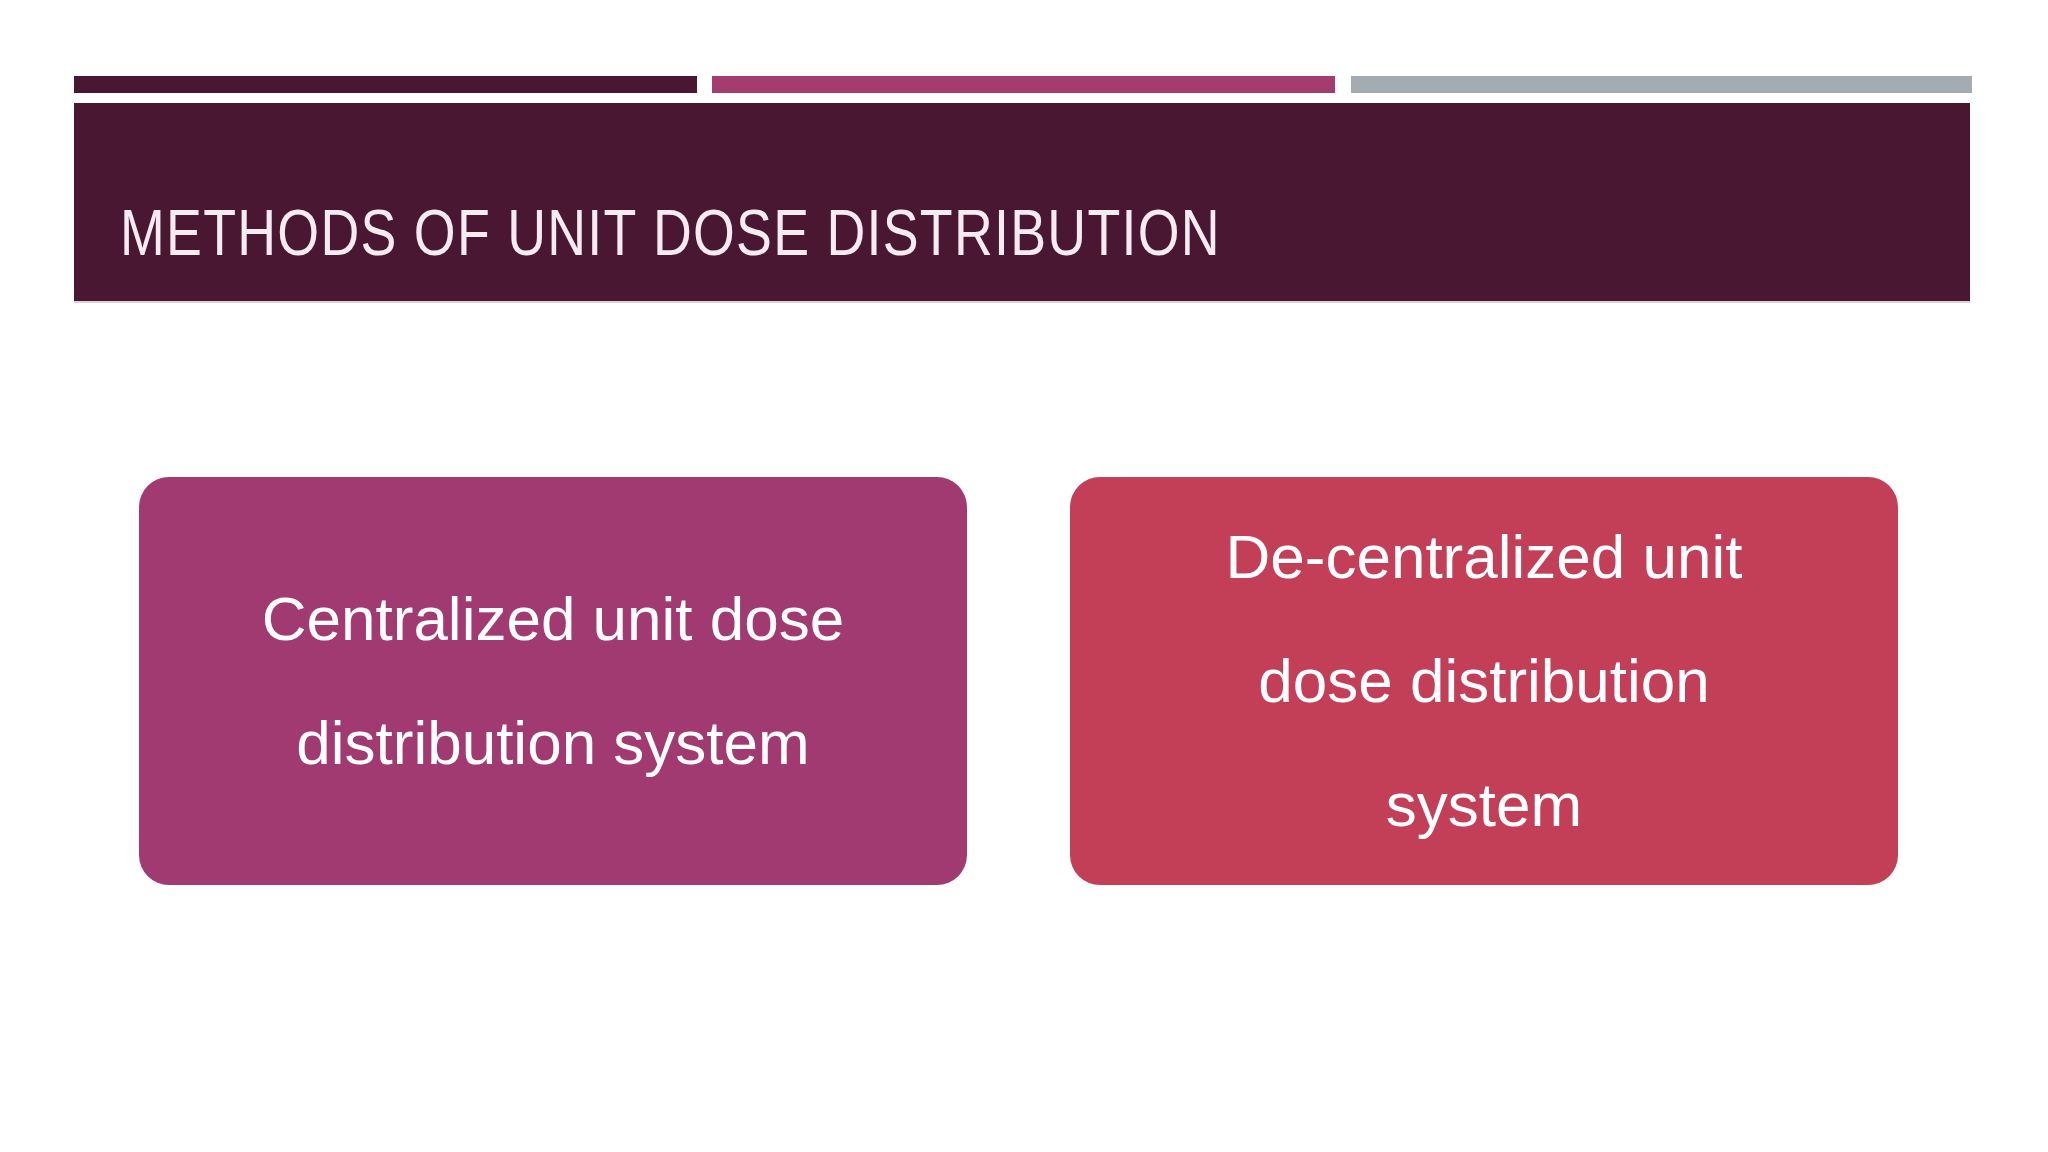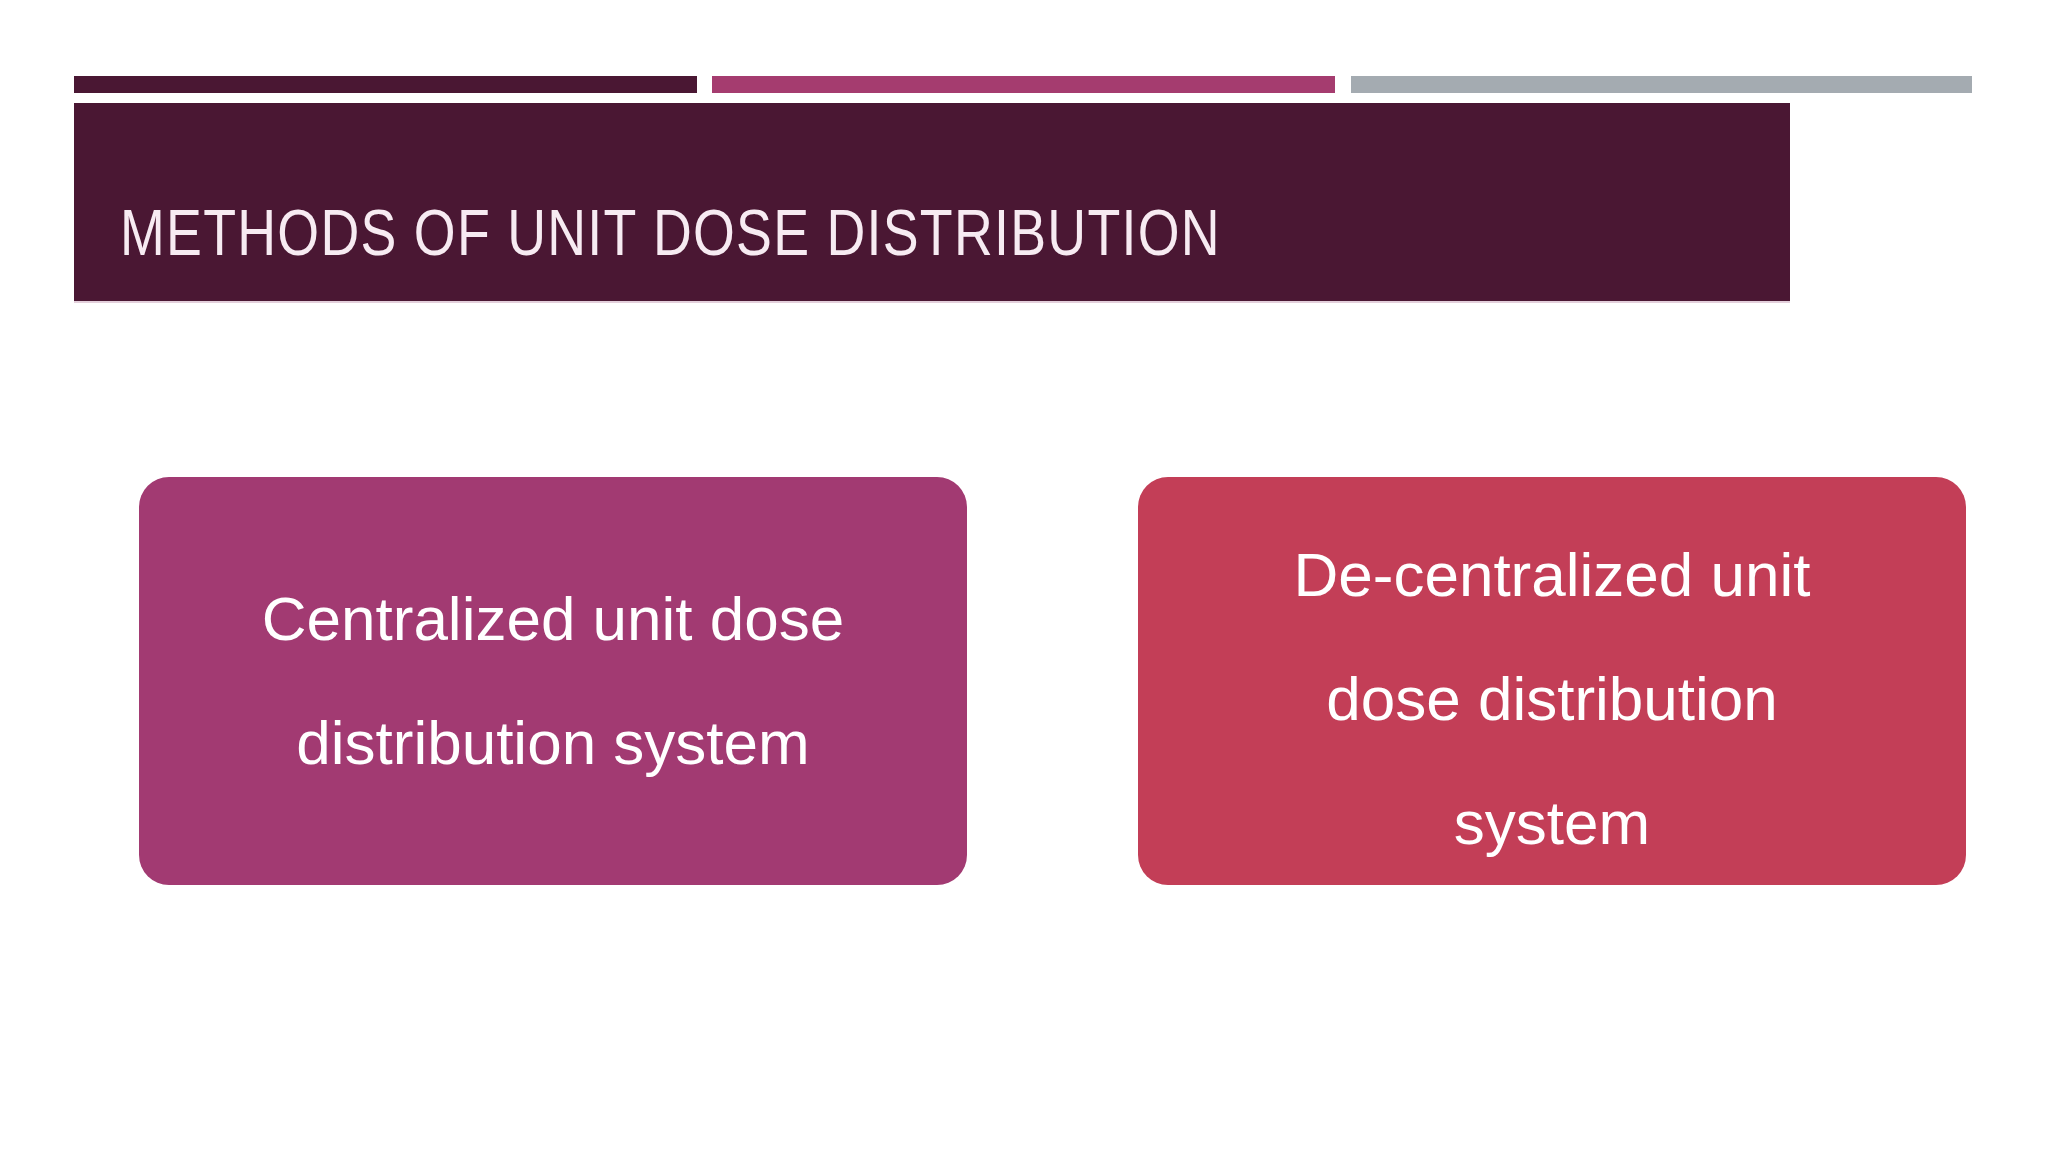--- a/index.html
+++ b/index.html
@@ -19,21 +19,21 @@
   }
   .accent-bar.bar-1 { left: 74px;   width: 623px; }
   .accent-bar.bar-2 { left: 712px;  width: 623px; }
   .accent-bar.bar-3 { left: 1351px; width: 621px; }
 
   
   .title-bar {
     position: absolute;
     left: 74px;
     top: 103px;
-    width: 1716px;
+    width: 1896px;
     height: 200px;
     display: flex;
     align-items: flex-end;
     padding: 0 0 36px 46px;
     border-bottom: 2px solid #e3cfdb;
   }
   .title-text {
     font-size: 64px;
     line-height: 1;
     letter-spacing: 1.5px;
@@ -50,21 +50,21 @@
     top: 477px;
     width: 828px;
     height: 408px;
     border-radius: 30px;
     display: flex;
     align-items: center;
     justify-content: center;
     padding: 0 100px;
   }
   .content-box.box-left  { left: 102px; }
-  .content-box.box-right { left: 1138px; align-items: flex-end; }
+  .content-box.box-right { left: 1070px; }
   .content-box .box-label {
     color: #ffffff;
     font-size: 62px;
     line-height: 2.0;
     text-align: center;
     font-weight: 400;
   }
 </style>
 </head>
 <body>

